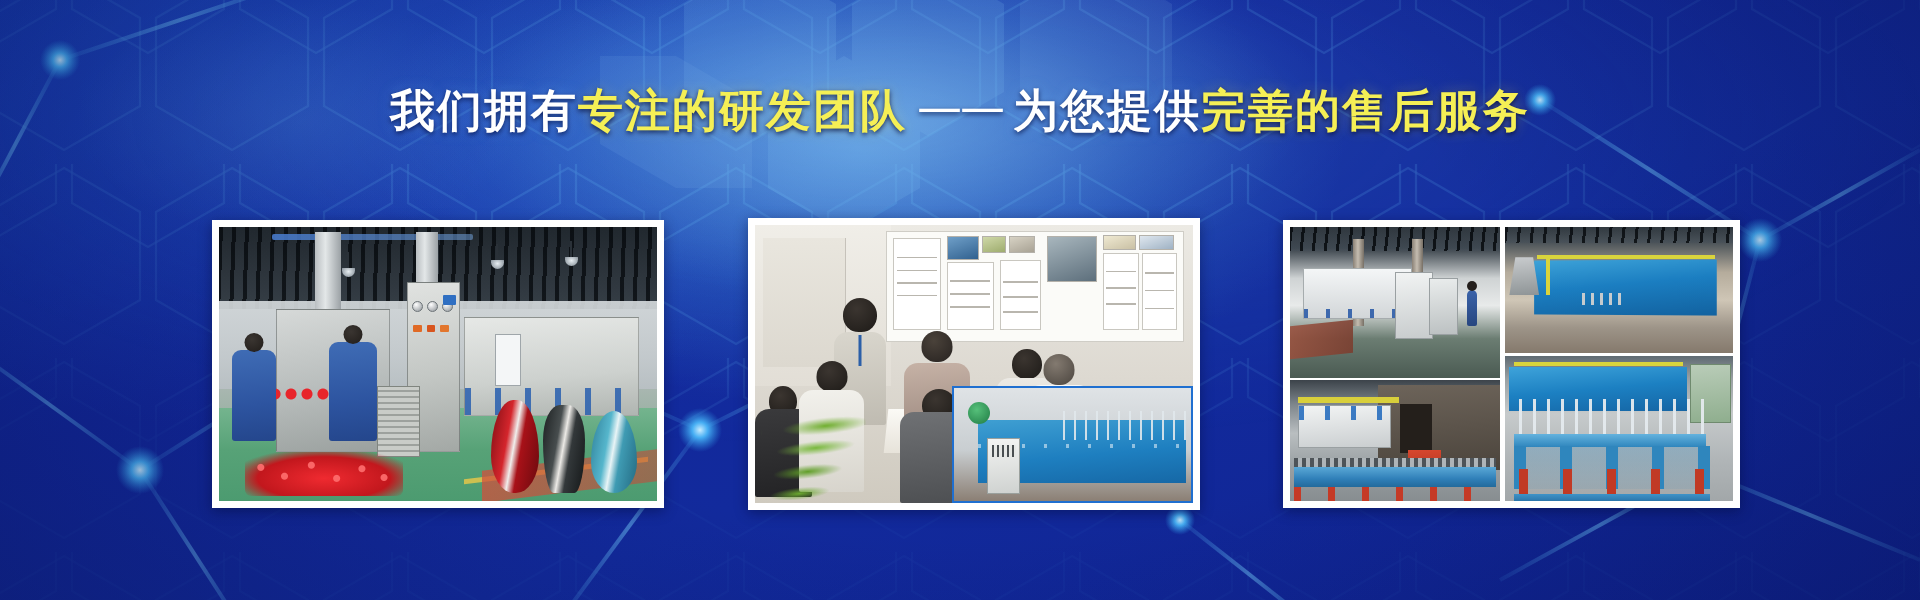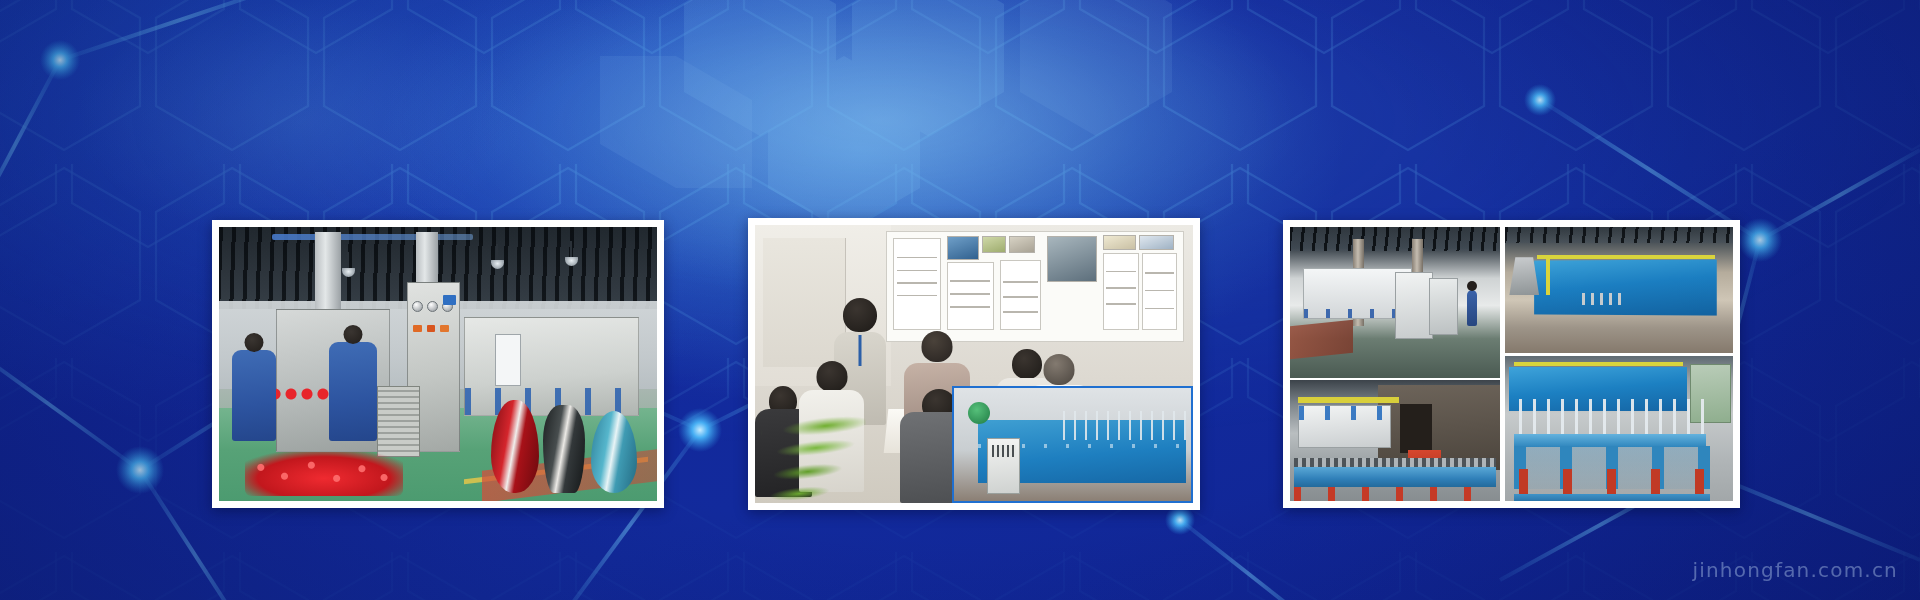--- a/index.html
+++ b/index.html
@@ -548,20 +548,23 @@
         <circle cx="1540" cy="100" r="16" fill="url(#nodeg)"></circle>
         <circle cx="900" cy="330" r="15" fill="url(#nodeg)"></circle>
         <circle cx="1180" cy="520" r="15" fill="url(#nodeg)"></circle>
         <circle cx="250" cy="640" r="15" fill="url(#nodeg)"></circle>
       </g>
     </svg>
   </div>
 
   <div class="haze"></div>
 
+  <div class="headline">
+    <span class="seg seg-white">我们拥有</span><span class="seg seg-yellow">专注的研发团队</span><span class="seg seg-dash">——</span><span class="seg seg-white">为您提供</span><span class="seg seg-yellow">完善的售后服务</span>
+  </div>
 
   <div class="photo-row">
 
     <div class="photo-frame" id="frame-1">
       <div class="inner">
         <div class="ph1">
           <div class="ph1-roof"></div>
           <div class="ph1-lamp" style="left:28%;top:15%;"></div>
           <div class="ph1-lamp" style="left:45%;top:13%;"></div>
           <div class="ph1-lamp" style="left:62%;top:12%;"></div>
@@ -737,15 +740,14 @@
             </div>
           </div>
         </div>
       </div>
     </div>
 
   </div>
 
   <div class="vignette"></div>
 
-  <div class="watermark">jinhongfan.com.cn</div>
 
 </div>
 
 </body></html>

